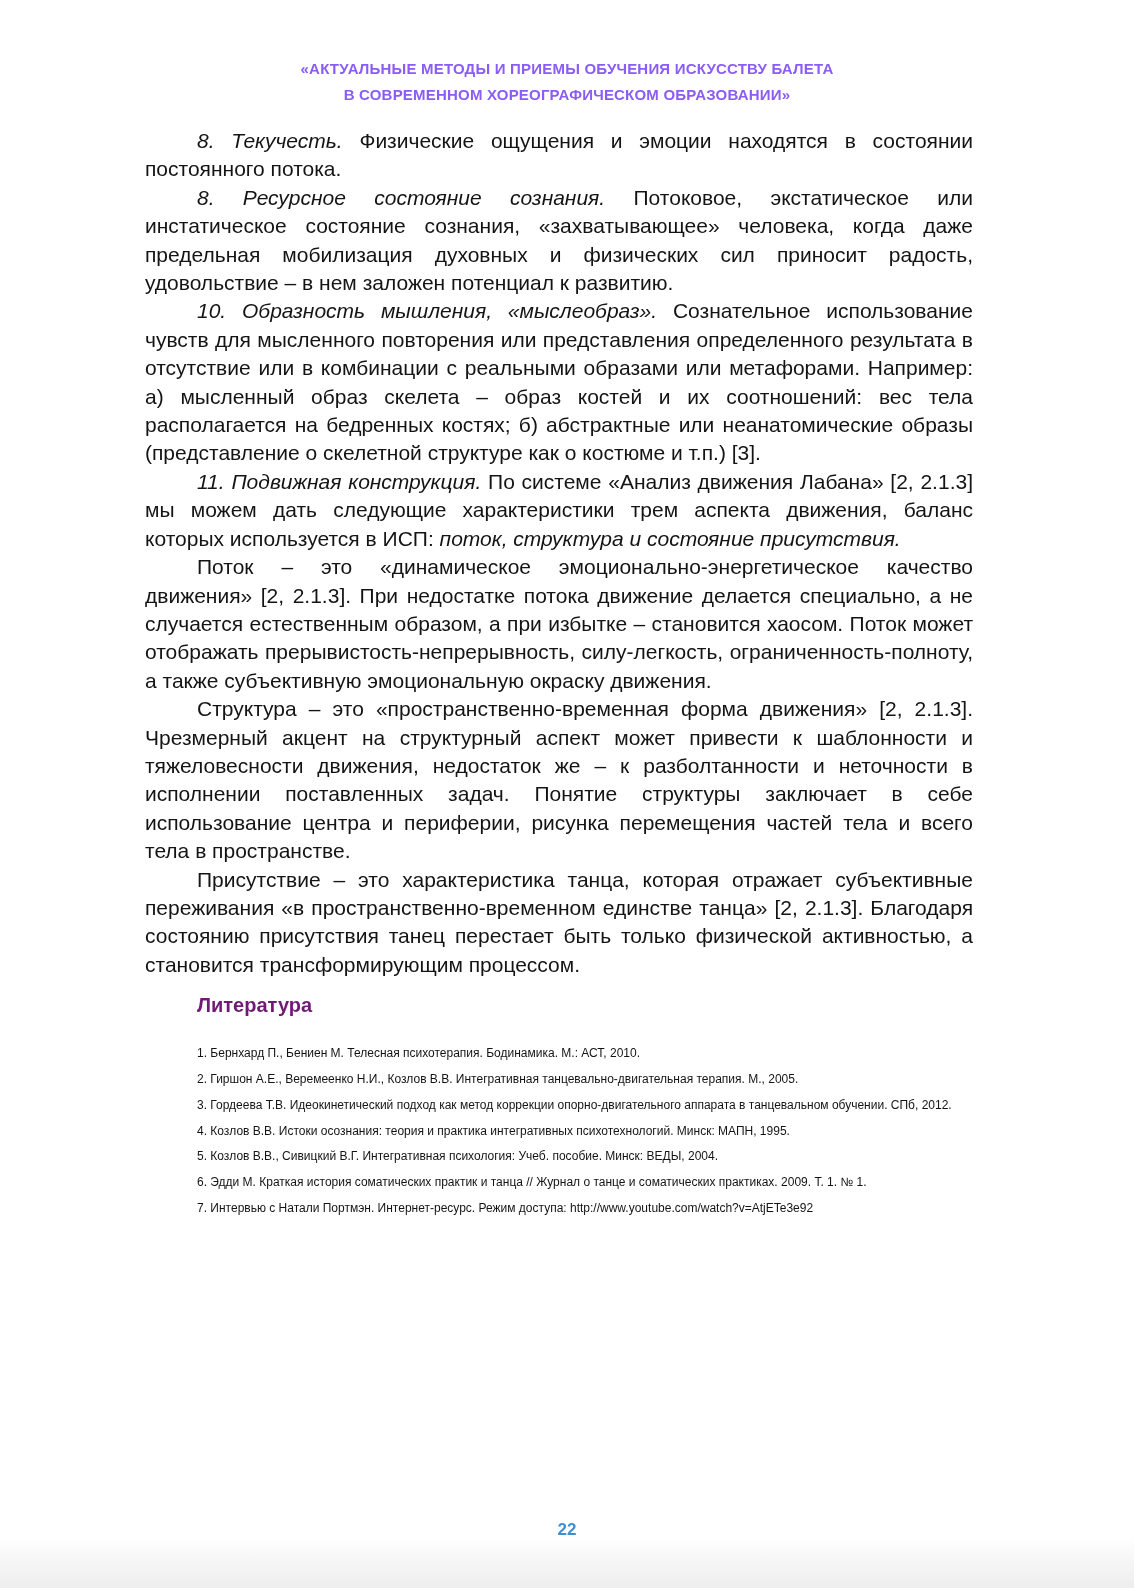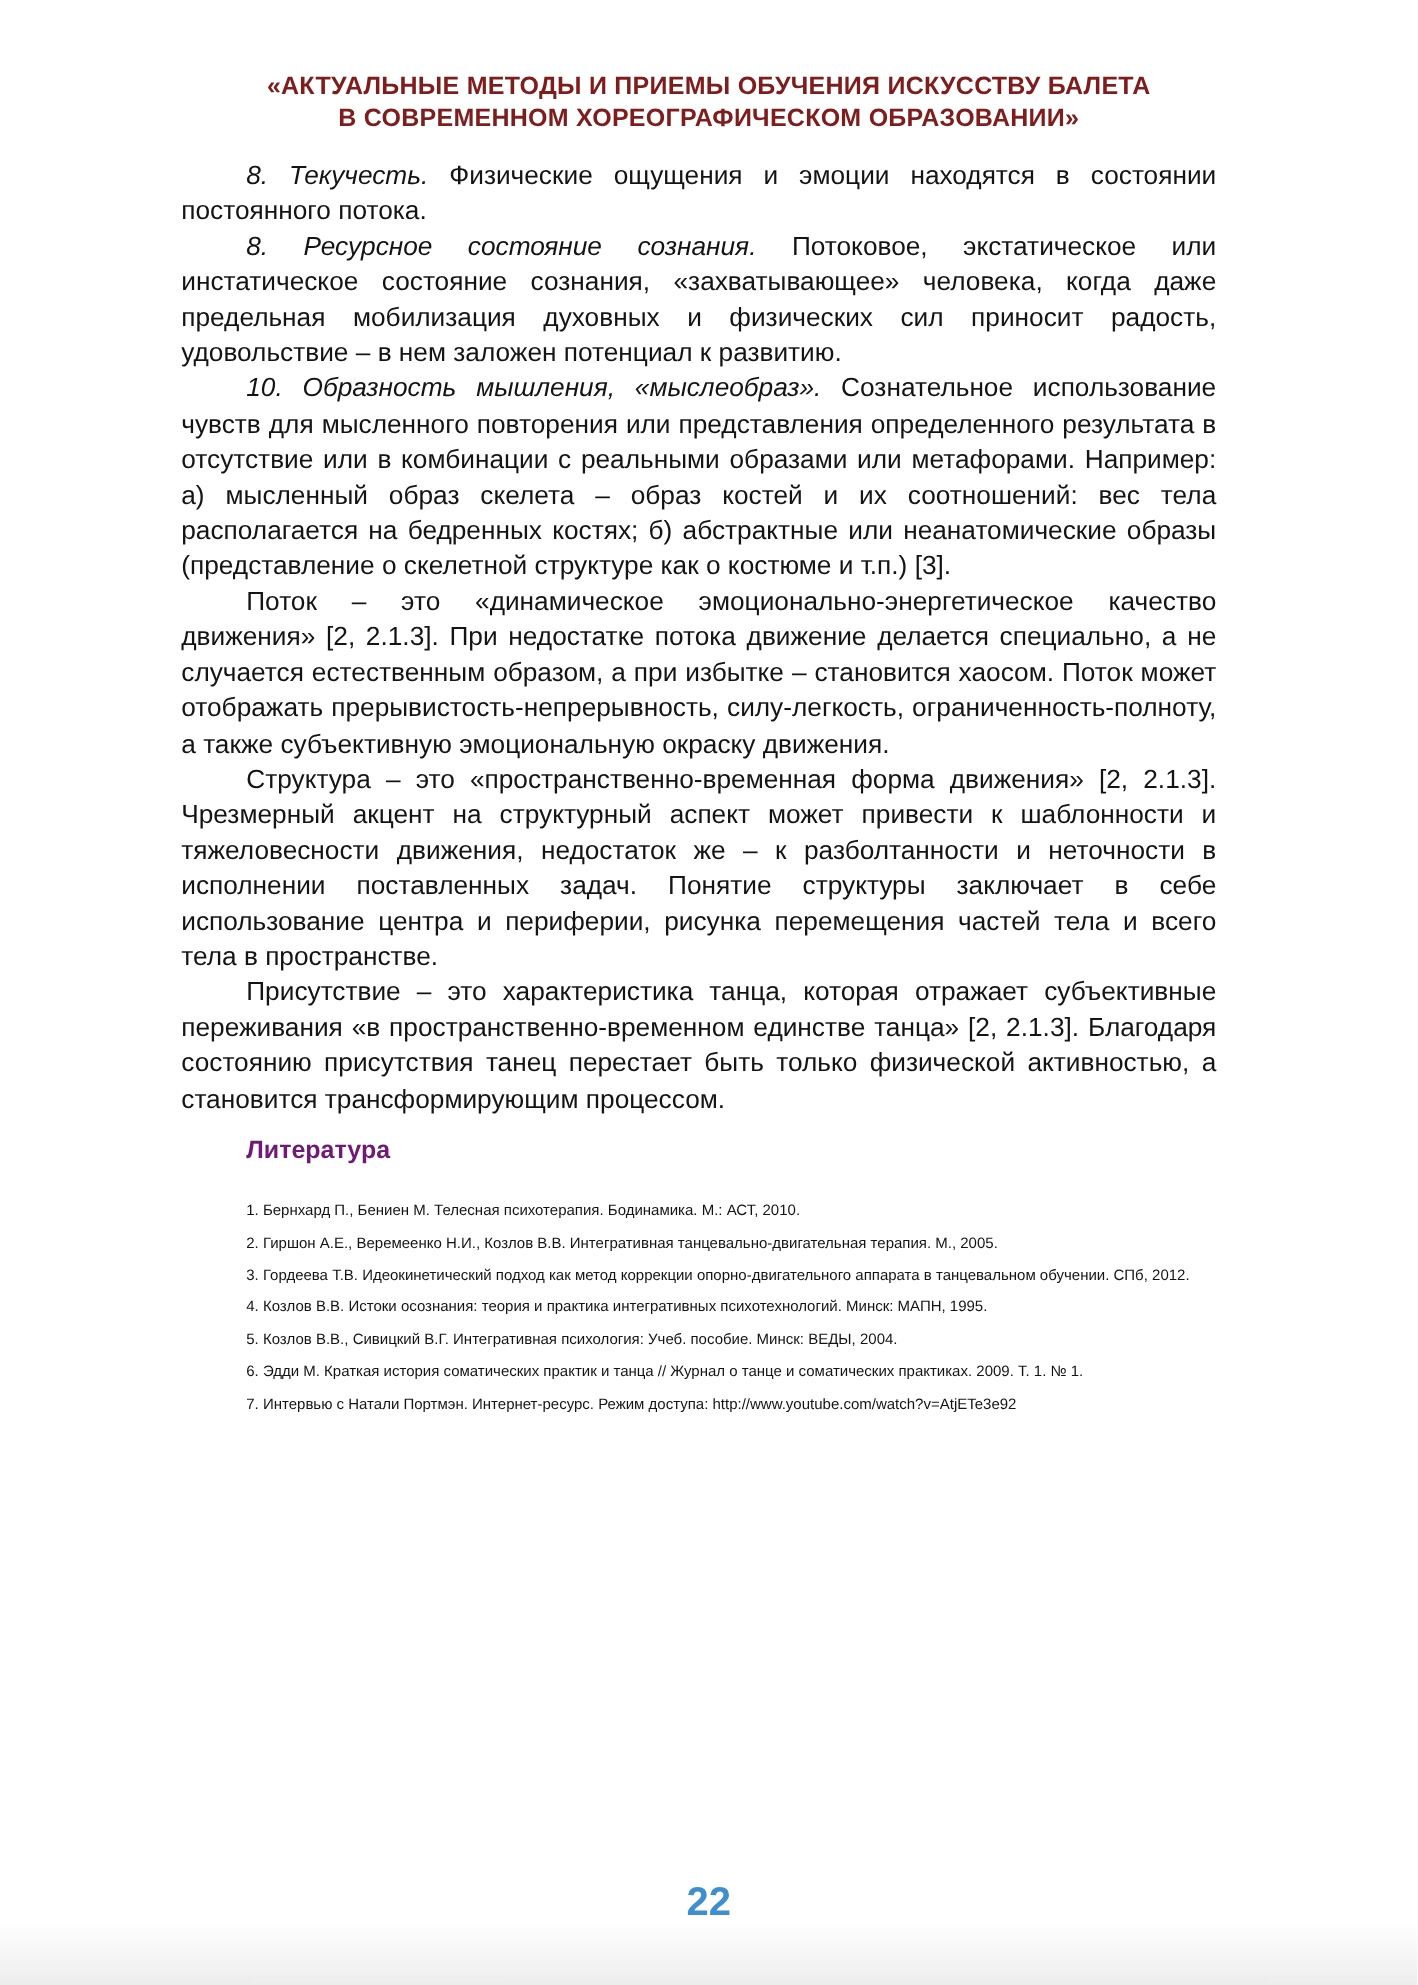--- a/index.html
+++ b/index.html
@@ -14,24 +14,24 @@
   }
   .doc-header { text-align: center; padding-top: 49px; }
   .conf-line {
     font-size: 12.5px;
     font-weight: 700;
     letter-spacing: 2.3px;
     color: #63abdd;
   }
   .conf-title {
     margin-top: 7px;
-    font-size: 20px;
+    font-size: 15px;
     font-weight: 700;
     line-height: 26px;
-    color: #7f1d1d;
+    color: #8b5cf6;
     letter-spacing: 0.2px;
   }
   .content {
     position: absolute;
     left: 145px;
     top: 127px;
     width: 828px;
   }
   .para {
     margin: 0;
@@ -61,21 +61,21 @@
   }
   .page-footer {
     position: absolute;
     left: 0;
     bottom: 48px;
     width: 100%;
     text-align: center;
   }
   .pageno {
     display: inline-block;
-    font-size: 32px;
+    font-size: 17px;
     font-weight: 700;
     color: #3f8ed0;
   }
   .page-edge {
     position: absolute;
     left: 0;
     bottom: 0;
     width: 100%;
     height: 52px;
     background: linear-gradient(to bottom, rgba(237,237,237,0) 0%, #ededed 100%);
@@ -92,20 +92,21 @@
       <div>«АКТУАЛЬНЫЕ МЕТОДЫ И ПРИЕМЫ ОБУЧЕНИЯ ИСКУССТВУ БАЛЕТА</div>
       <div>В СОВРЕМЕННОМ ХОРЕОГРАФИЧЕСКОМ ОБРАЗОВАНИИ»</div>
     </div>
   </header>
 
   <main class="content">
     <div id="body-paragraphs">
         <p class="para"><span class="it">8. Текучесть.</span><span> Физические ощущения и эмоции находятся в состоянии постоянного потока.</span></p>
         <p class="para"><span class="it">8. Ресурсное состояние сознания.</span><span> Потоковое, экстатическое или инстатическое состояние сознания, «захватывающее» человека, когда даже предельная мобилизация духовных и физических сил приносит радость, удовольствие – в нем заложен потенциал к развитию.</span></p>
         <p class="para"><span class="it">10. Образность мышления, «мыслеобраз».</span><span> Сознательное использование чувств для мысленного повторения или представления определенного результата в отсутствие или в комбинации с реальными образами или метафорами. Например: а) мысленный образ скелета – образ костей и их соотношений: вес тела располагается на бедренных костях; б) абстрактные или неанатомические образы (представление о скелетной структуре как о костюме и т.п.) [3].</span></p>
+        <p class="para"><span class="it">11. Подвижная конструкция.</span><span> По системе «Анализ движения Лабана» [2, 2.1.3] мы можем дать следующие характеристики трем аспекта движения, баланс которых используется в ИСП: </span><span class="it">поток, структура и состояние присутствия.</span></p>
         <p class="para"><span>Поток – это «динамическое эмоционально-энергетическое качество движения» [2, 2.1.3]. При недостатке потока движение делается специально, а не случается естественным образом, а при избытке – становится хаосом. Поток может отображать прерывистость-непрерывность, силу-легкость, ограниченность-полноту, а также субъективную эмоциональную окраску движения.</span></p>
         <p class="para"><span>Структура – это «пространственно-временная форма движения» [2, 2.1.3]. Чрезмерный акцент на структурный аспект может привести к шаблонности и тяжеловесности движения, недостаток же – к разболтанности и неточности в исполнении поставленных задач. Понятие структуры заключает в себе использование центра и периферии, рисунка перемещения частей тела и всего тела в пространстве.</span></p>
         <p class="para"><span>Присутствие – это характеристика танца, которая отражает субъективные переживания «в пространственно-временном единстве танца» [2, 2.1.3]. Благодаря состоянию присутствия танец перестает быть только физической активностью, а становится трансформирующим процессом.</span></p>
       </div>
 
     <h2 class="lit-heading">Литература</h2>
 
     <div id="literature-list">
         <p class="ref">1. Бернхард П., Бениен М. Телесная психотерапия. Бодинамика. М.: АСТ, 2010.</p>
         <p class="ref">2. Гиршон А.Е., Веремеенко Н.И., Козлов В.В. Интегративная танцевально-двигательная терапия. М., 2005.</p>

